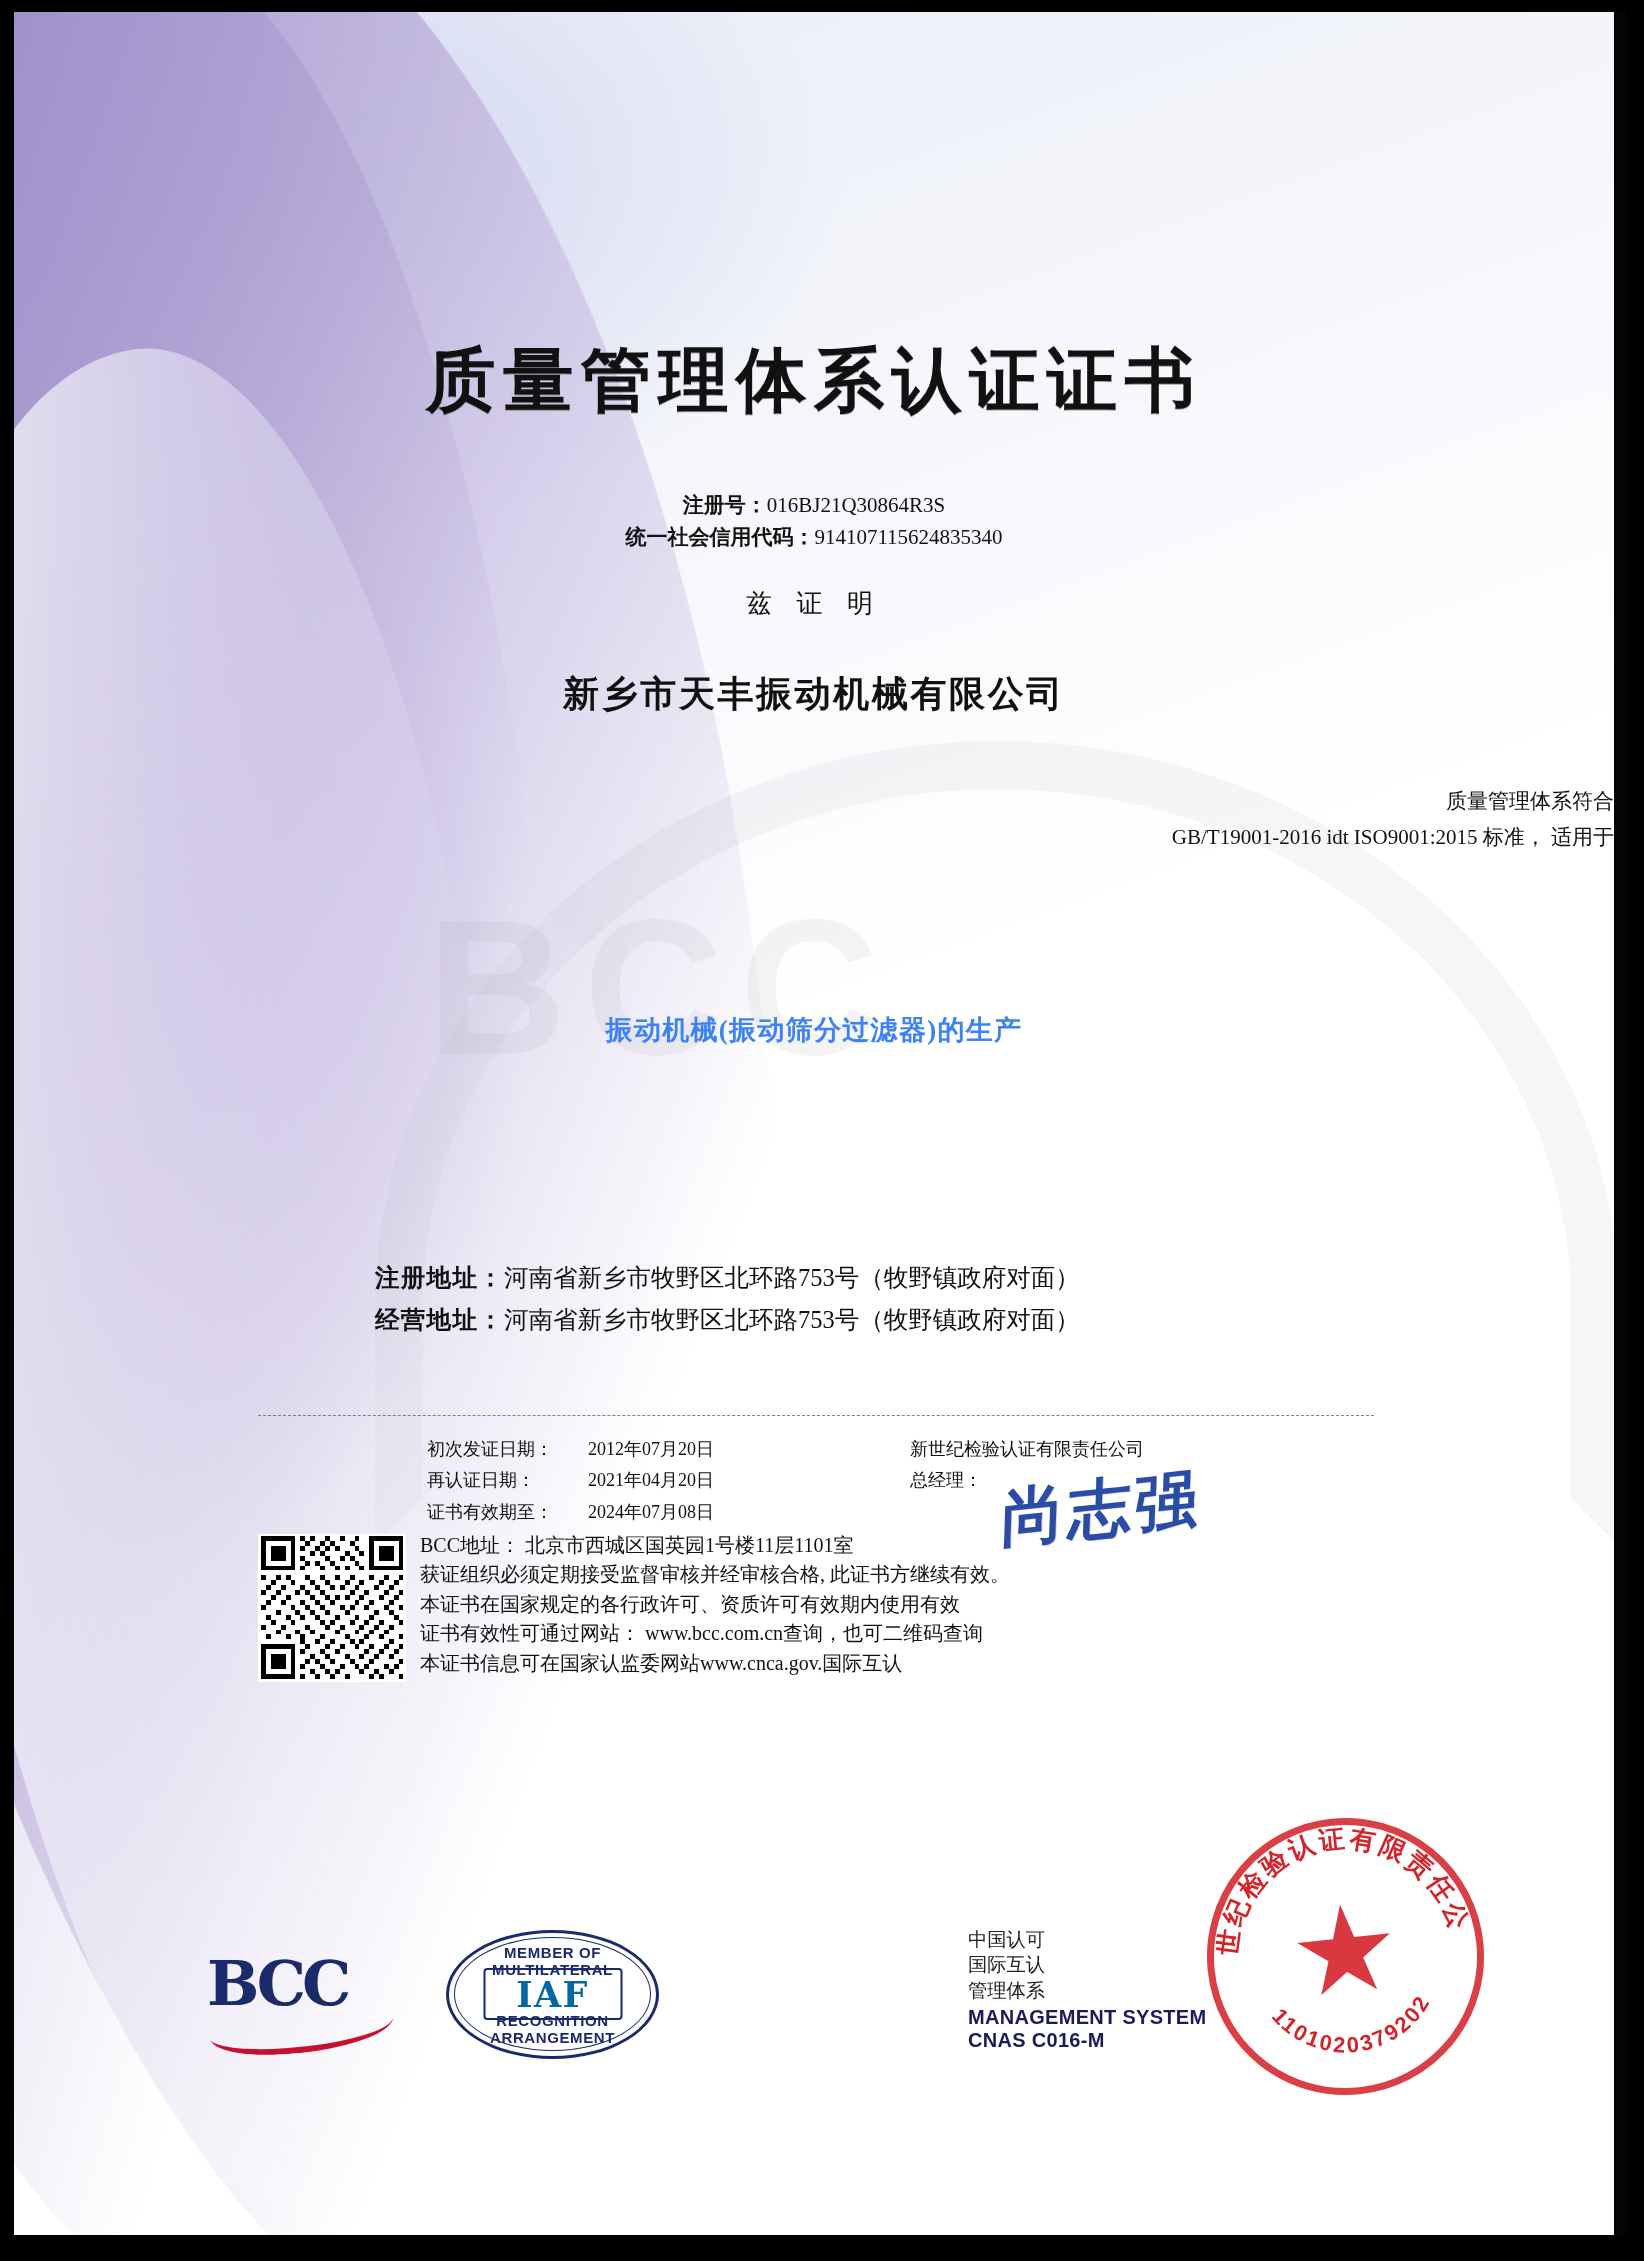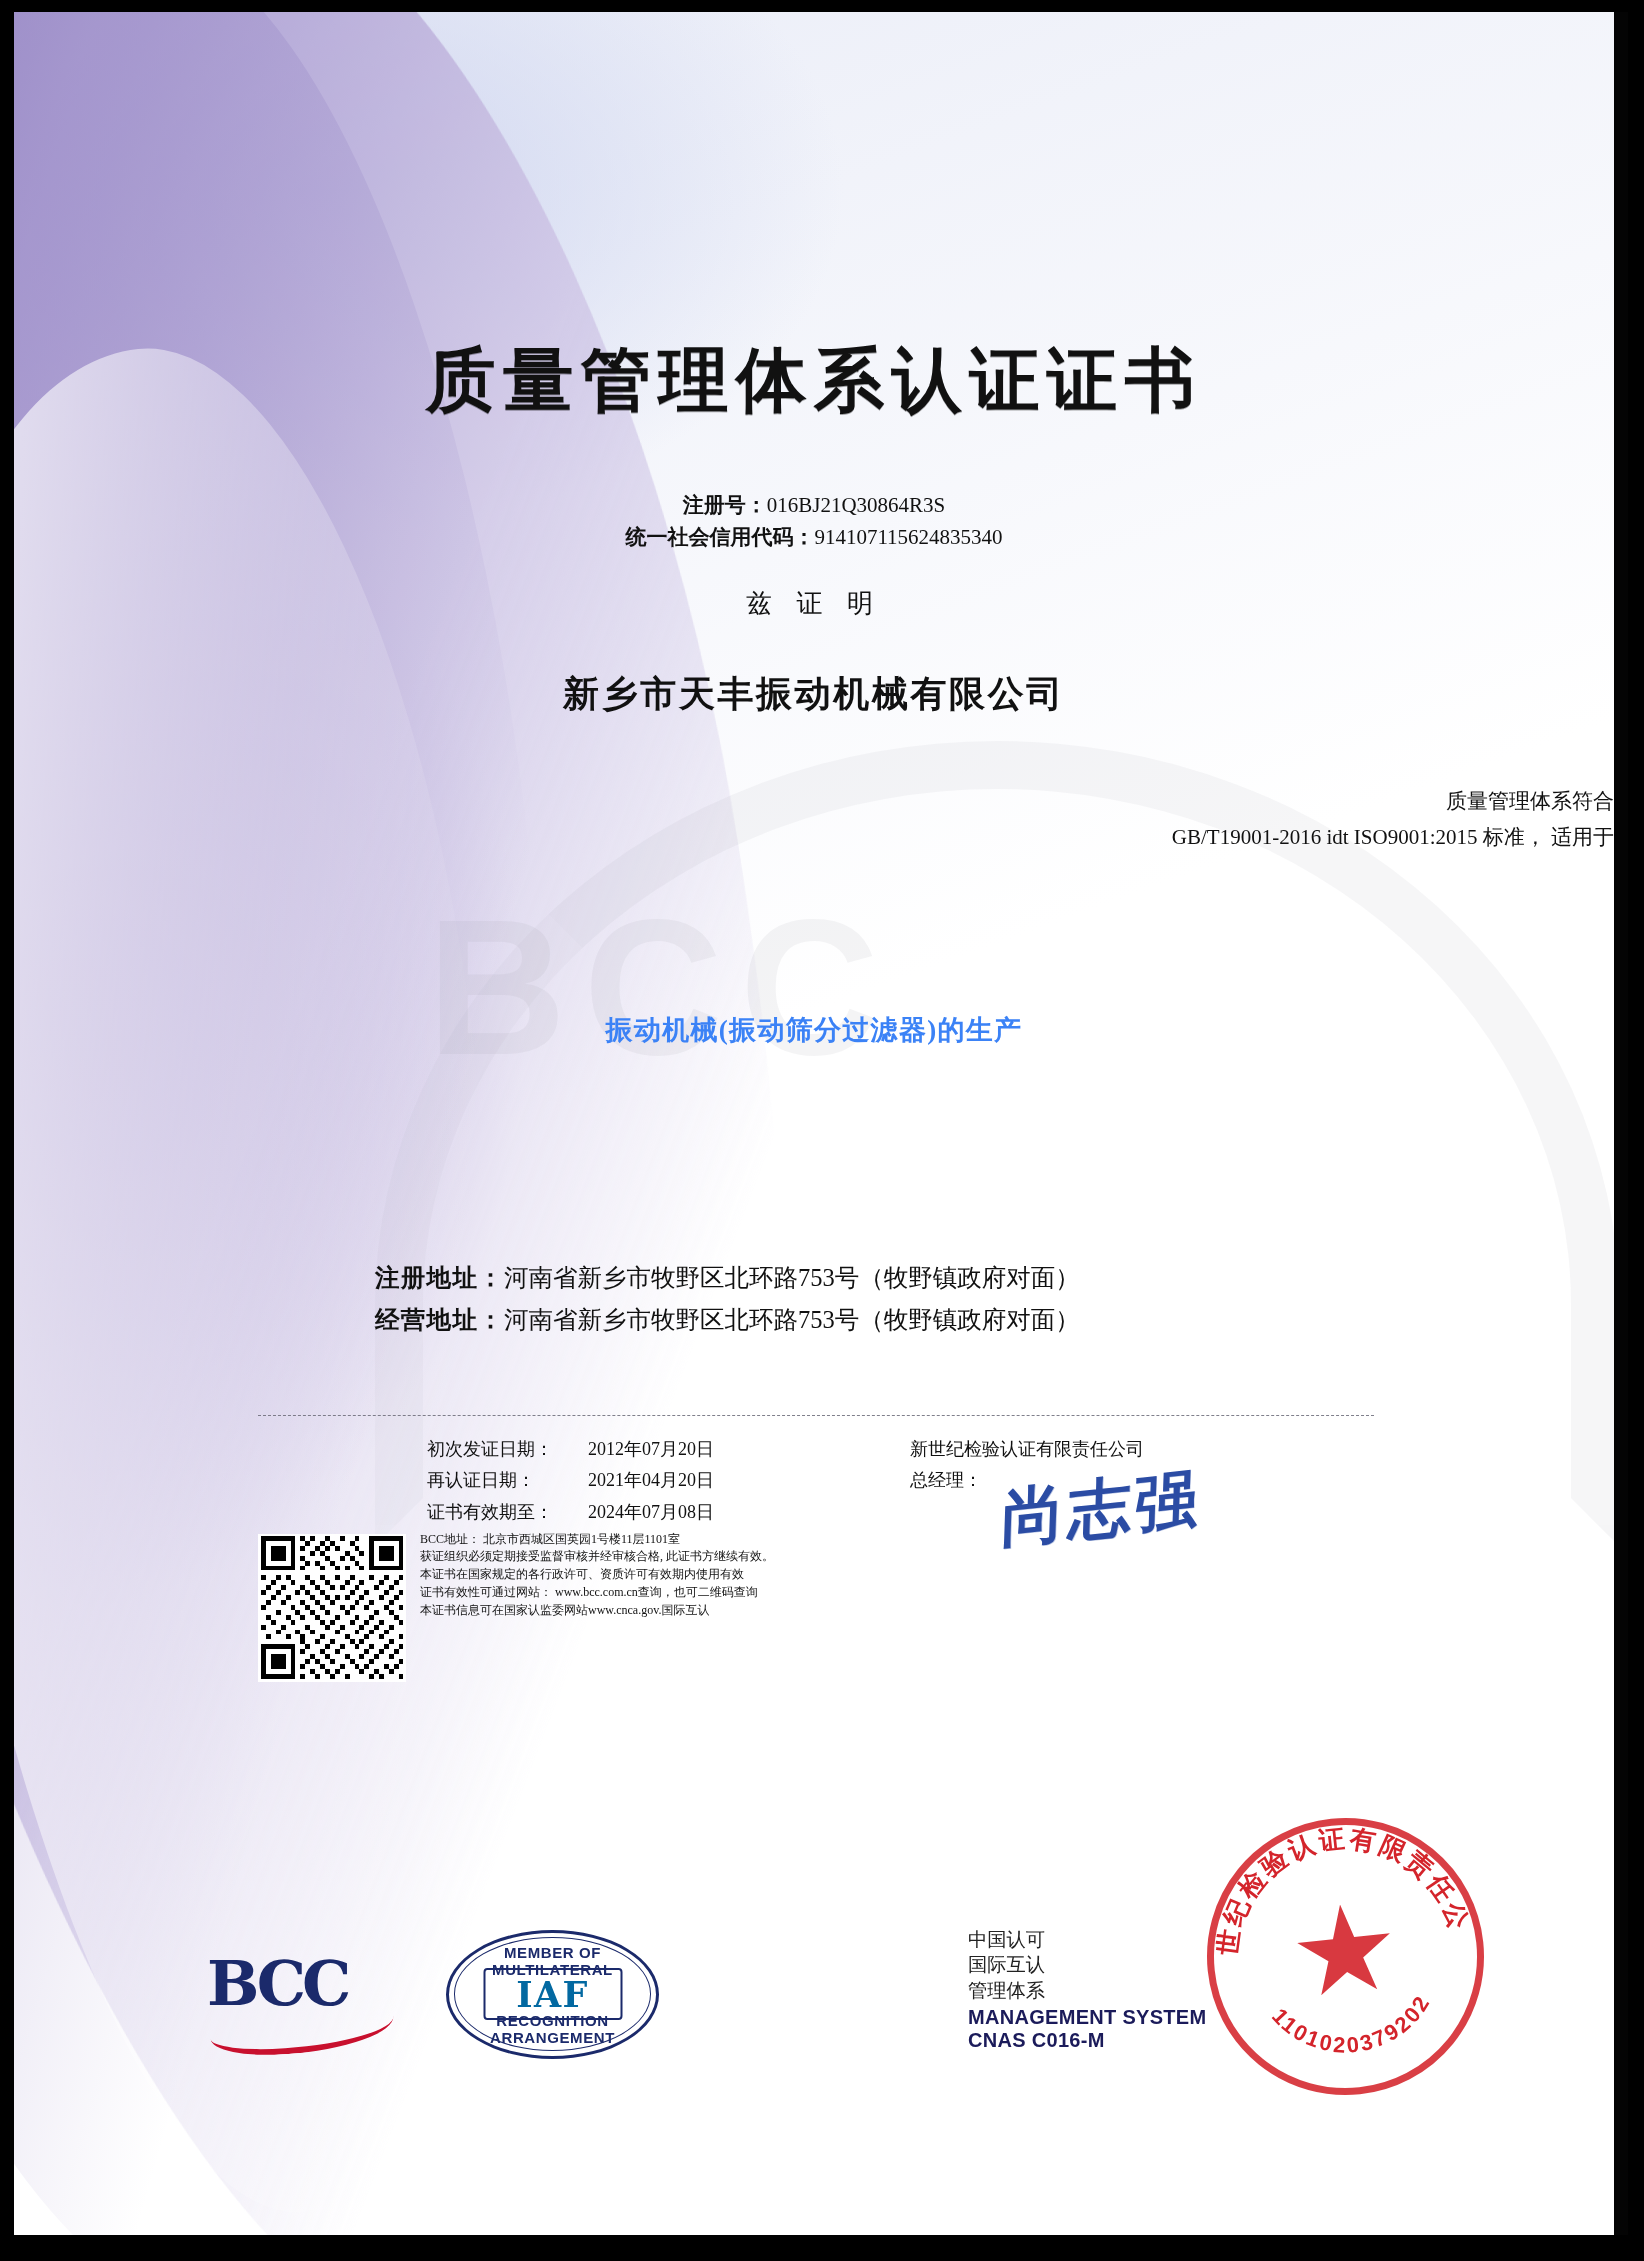--- a/index.html
+++ b/index.html
@@ -132,21 +132,21 @@
   .qr{
     position:absolute;left:244px;top:1522px;width:148px;height:148px;
     background:#fff;
     padding:2.6px;
     box-sizing:border-box;
   }
   .qr svg{display:block;width:100%;height:100%;}
 
   .fineprint{
     position:absolute;left:406px;top:1519px;width:761px;
-    font-size:12px;color:#111;line-height:1.48;
+    font-size:20px;color:#111;line-height:1.48;
   }
 
   
   .logos{position:absolute;left:193px;top:1909px;width:1096px;height:168px;}
 
   .bcc{
     position:absolute;left:0px;top:26px;width:187px;height:97px;
   }
   .bcc .letters{
     font-family:"DejaVu Serif","Liberation Serif",serif;

